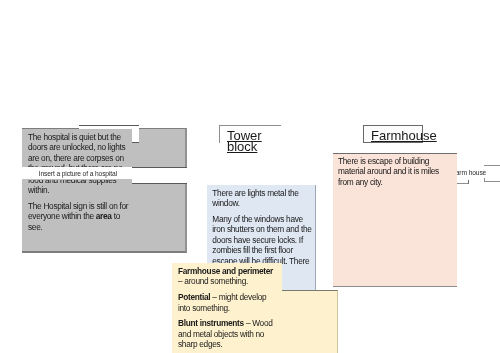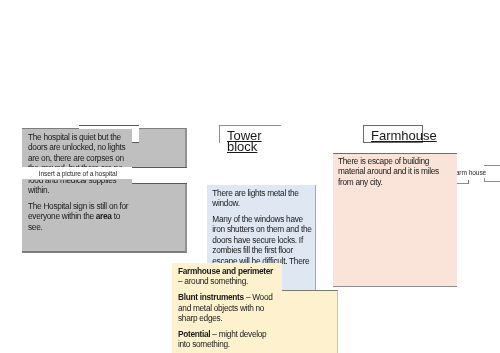--- a/index.html
+++ b/index.html
@@ -122,17 +122,17 @@
   </div>
   <div class="box" id="pink"></div>
   <div class="box tb" id="pink-text">
     <p>There is escape of building material around and it is miles from any city.</p>
   </div>
 
   <div class="box" id="yellow-back"></div>
   <div class="box" id="yellow-front"></div>
   <div class="box tb vocab" id="vocab-text">
     <p><b>Farmhouse and perimeter</b><span> – around something.</span></p>
+    <p><b>Potential</b><span> – might develop into something.</span></p>
     <p><b>Blunt instruments</b><span> – Wood and metal objects with no sharp edges.</span></p>
-    <p><b>Potential</b><span> – might develop into something.</span></p>
   </div>
 
 </div>
 
 </body></html>

